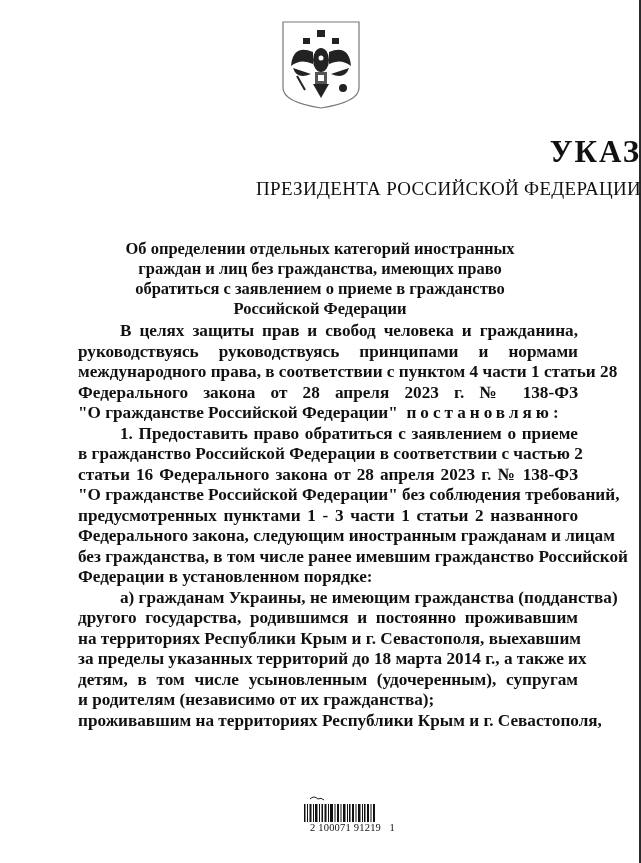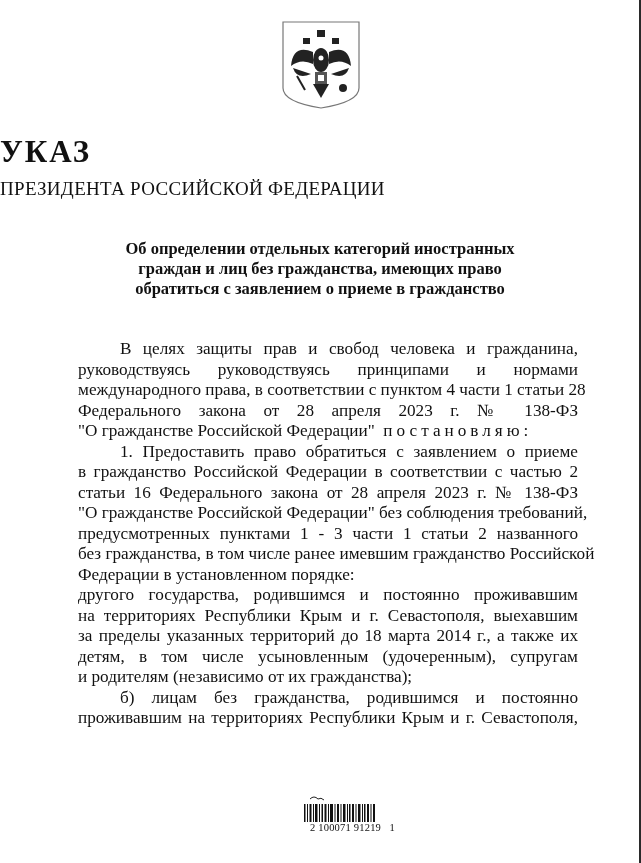--- a/index.html
+++ b/index.html
@@ -1,25 +1,25 @@
 <!DOCTYPE html>
 <html><head>
 <meta charset="utf-8">
 <style>
   html, body { margin:0; padding:0; }
   body { width:641px; height:863px; background:#ffffff; position:relative; overflow:hidden;
          font-family:"Liberation Serif","DejaVu Serif",serif; color:#111; }
   .edge { position:absolute; right:0; top:0; width:2px; height:863px; background:#2a2a2a; }
   .emblem { position:absolute; left:279px; top:18px; width:84px; height:92px; }
-  .title { position:absolute; left:0; width:641px; text-align:left; }
+  .title { position:absolute; left:0; width:641px; text-align:right; }
   .t1 { top:134px; font-size:31px; font-weight:bold; letter-spacing:2px; }
   .t2 { top:178px; font-size:19px; letter-spacing:0.3px; }
   .subject { position:absolute; left:120px; width:400px; top:239px; text-align:center;
              font-size:16.5px; font-weight:bold; line-height:20px; }
-  .body { position:absolute; left:78px; width:500px; top:339px; font-size:17.2px; line-height:20.5px; }
+  .body { position:absolute; left:78px; width:500px; top:321px; font-size:17.2px; line-height:20.5px;font-weight:bold; }
   .line { display:block; text-align:justify; text-align-last:justify; white-space:nowrap; }
   .line.last { text-align-last:left; }
   .ind { text-indent:42px; }
   .sp { letter-spacing:4px;margin-top:10px; }
   .barcode { position:absolute; left:300px; top:795px; width:84px; height:48px; }
   .barnum { position:absolute; left:310px; top:822px; font-size:10.5px; font-family:"Liberation Serif",serif; letter-spacing:0.2px; white-space:pre; }
 </style>
 </head>
 <body>
 
@@ -47,48 +47,50 @@
   </g>
 </svg>
 
 <div class="title t1">УКАЗ</div>
 <div class="title t2">ПРЕЗИДЕНТА РОССИЙСКОЙ ФЕДЕРАЦИИ</div>
 
 <div class="subject">
   <div>Об определении отдельных категорий иностранных</div>
   <div>граждан и лиц без гражданства, имеющих право</div>
   <div>обратиться с заявлением о приеме в гражданство</div>
+  <div>Российской Федерации</div>
 </div>
 
 <div class="body">
   <div>
     <span class="line ind">В целях защиты прав и свобод человека и гражданина,</span>
     <span class="line">руководствуясь руководствуясь принципами и нормами</span>
     <span class="line">международного права, в соответствии с пунктом 4 части 1 статьи 28</span>
     <span class="line">Федерального закона от 28 апреля 2023 г. № 138-ФЗ</span>
     <span class="line last"><span>"О гражданстве Российской Федерации"</span>&nbsp;&nbsp;<span class="sp">постановляю:</span></span>
   </div>
   <div>
     <span class="line ind">1. Предоставить право обратиться с заявлением о приеме</span>
     <span class="line">в гражданство Российской Федерации в соответствии с частью 2</span>
     <span class="line">статьи 16 Федерального закона от 28 апреля 2023 г. № 138-ФЗ</span>
     <span class="line">"О гражданстве Российской Федерации" без соблюдения требований,</span>
     <span class="line">предусмотренных пунктами 1 - 3 части 1 статьи 2 названного</span>
+    <span class="line">Федерального закона, следующим иностранным гражданам и лицам</span>
     <span class="line">без гражданства, в том числе ранее имевшим гражданство Российской</span>
     <span class="line last">Федерации в установленном порядке:</span>
   </div>
   <div>
+    <span class="line ind">а) гражданам Украины, не имеющим гражданства (подданства)</span>
     <span class="line">другого государства, родившимся и постоянно проживавшим</span>
     <span class="line">на территориях Республики Крым и г. Севастополя, выехавшим</span>
     <span class="line">за пределы указанных территорий до 18 марта 2014 г., а также их</span>
     <span class="line">детям, в том числе усыновленным (удочеренным), супругам</span>
     <span class="line last">и родителям (независимо от их гражданства);</span>
   </div>
   <div>
-    <span class="line ind">б) лицам без гражданства, родившимся и постоянно</span>
     <span class="line">проживавшим на территориях Республики Крым и г. Севастополя,</span>
   </div>
 </div>
 
 <svg class="barcode" viewBox="0 0 84 48">
   <path d="M10 4 q4 -4 8 0 q3 -2 6 1" stroke="#222" stroke-width="1" fill="none"></path>
   <g fill="#111">
     <rect x="4" y="9" width="1.5" height="18"></rect>
       <rect x="7" y="9" width="1" height="18"></rect>
     <rect x="9.5" y="9" width="2" height="18"></rect>

